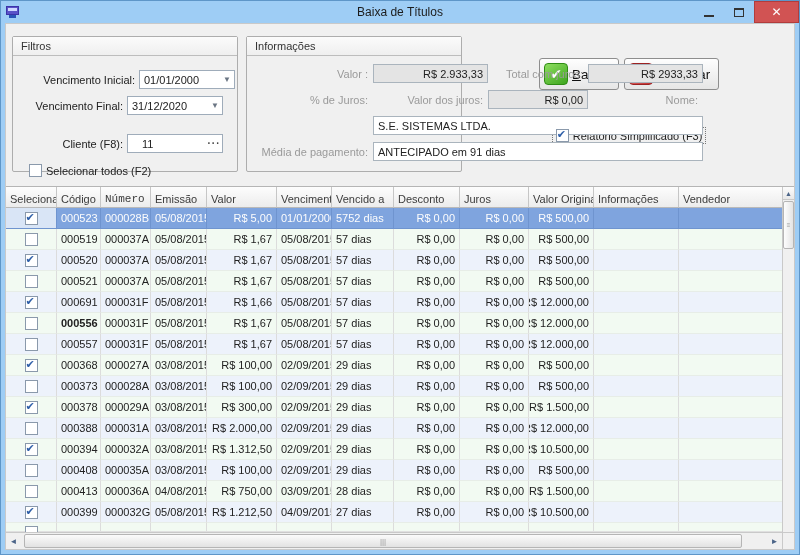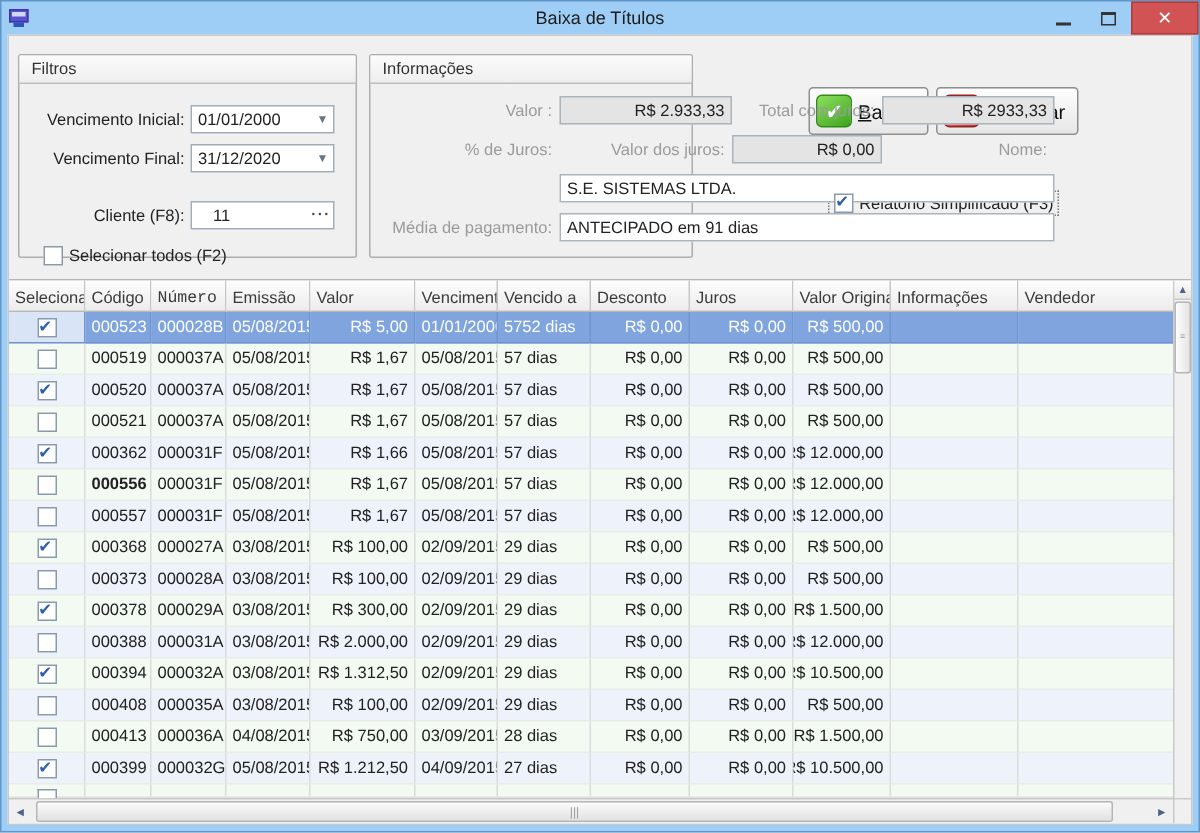--- a/index.html
+++ b/index.html
@@ -115,21 +115,21 @@
     </div>
   </div>
 
   <div class="content">
 
     <div class="top-panel">
 
       <div class="groupbox gb-filtros">
         <div class="group-caption">Filtros</div>
         <div class="group-body">
-          <div class="f-row" style="right:14px; top:14px;">
+          <div class="f-row" style="right:2px; top:14px;">
             <span class="f-label">Vencimento Inicial:</span>
             <div class="combo">
               <span class="val">01/01/2000</span>
               <span class="arrow">▼</span>
             </div>
           </div>
           <div class="f-row" style="right:14px; top:40px;">
             <span class="f-label">Vencimento Final:</span>
             <div class="combo">
               <span class="val">31/12/2020</span>
@@ -293,21 +293,21 @@
               <div class="g-cell r" style="width: 66px; flex: 0 0 66px;">R$ 0,00</div>
               <div class="g-cell r" style="width: 69px; flex: 0 0 69px;">R$ 0,00</div>
               <div class="g-cell r" style="width: 65px; flex: 0 0 65px;">R$ 500,00</div>
               <div class="g-cell" style="width: 85px; flex: 0 0 85px;"></div>
               <div class="g-cell" style="width: 107px; flex: 0 0 107px;"></div>
             </div>
             <div class="g-row row-blue">
               <div class="g-cell c cbcell" style="width: 51px; flex: 0 0 51px;">
                 <div class="checkbox checked"></div>
               </div>
-              <div class="g-cell" style="width: 44px; flex: 0 0 44px;">000362</div>
+              <div class="g-cell" style="width: 44px; flex: 0 0 44px;">000691</div>
               <div class="g-cell" style="width: 50px; flex: 0 0 50px;">000031F re</div>
               <div class="g-cell" style="width: 56px; flex: 0 0 56px;">05/08/2015</div>
               <div class="g-cell r" style="width: 70px; flex: 0 0 70px;">R$ 1,66</div>
               <div class="g-cell" style="width: 55px; flex: 0 0 55px;">05/08/2015</div>
               <div class="g-cell" style="width: 62px; flex: 0 0 62px;">57 dias</div>
               <div class="g-cell r" style="width: 66px; flex: 0 0 66px;">R$ 0,00</div>
               <div class="g-cell r" style="width: 69px; flex: 0 0 69px;">R$ 0,00</div>
               <div class="g-cell r" style="width: 65px; flex: 0 0 65px;">R$ 12.000,00</div>
               <div class="g-cell" style="width: 85px; flex: 0 0 85px;"></div>
               <div class="g-cell" style="width: 107px; flex: 0 0 107px;"></div>

